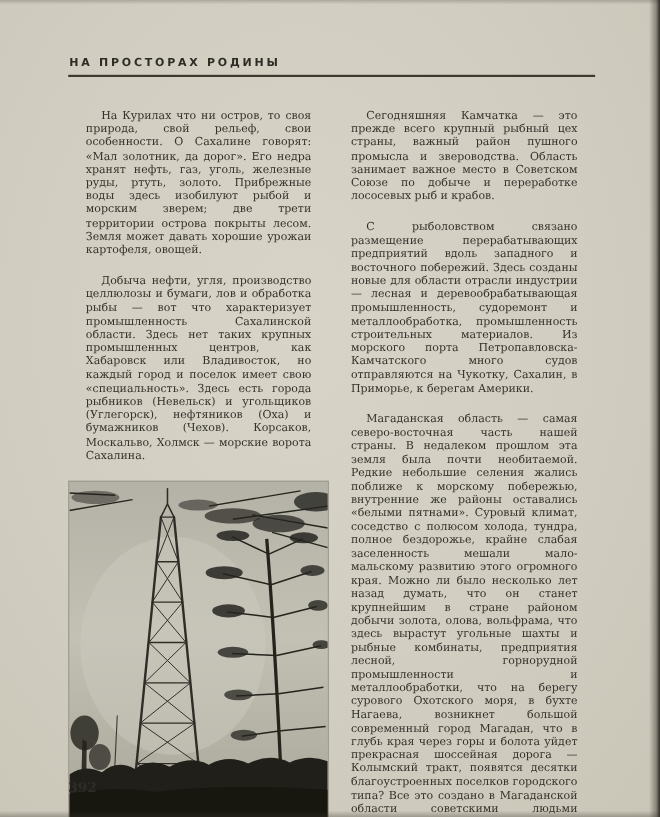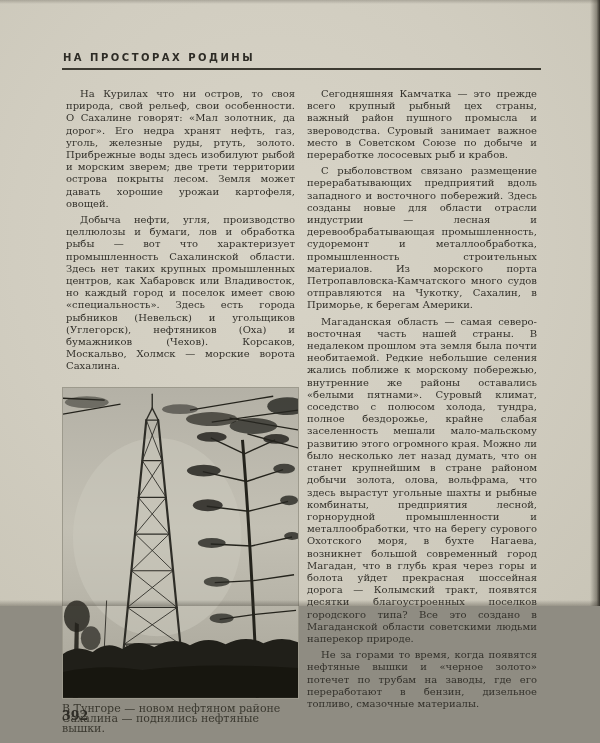--- a/index.html
+++ b/index.html
@@ -4,21 +4,21 @@
 <style>
   html, body {
     margin: 0; padding: 0;
     width: 600px; height: 743px;
     overflow: hidden;
     background: #8f8c82;
     font-family: "DejaVu Serif", serif;
   }
   .sheet {
     position: absolute; inset: 0;
-    width: 600px; height: 606px;
+    width: 600px; height: 743px;
     background: radial-gradient(ellipse at 45% 40%, #d8d4c7 0%, #d1cdc0 55%, #c9c5b7 100%);
     color: #34322c;
   }
   .running-head {
     position: absolute; left: 63px; top: 52px;
     font-family: "DejaVu Sans", sans-serif;
     font-weight: bold; font-size: 10px; letter-spacing: 2.5px;
     color: #2e2c26; white-space: nowrap;
   }
   .head-rule {
@@ -27,21 +27,21 @@
   }
   .col {
     position: absolute; top: 84px;
     font-size: 10px; line-height: 12.2px;
     text-align: justify;
     hyphens: auto; -webkit-hyphens: auto;
     color: #33312b;
   }
   .col-left  { left: 62px;  width: 237px; }
   .col-right { left: 303px; width: 238px; }
-  .par { margin: 4px; text-indent: 14px; }
+  .par { margin: 16px; text-indent: 14px; }
   figure.photo {
     margin: 14px 0 0 0; padding: 0;
     width: 237px; height: 312px;
     border: 1px solid #9d9a8d;
     box-sizing: border-box;
     overflow: hidden;
     background: #b6b3a8;
   }
   figure.photo svg { display: block; }
   .caption {
@@ -170,21 +170,21 @@
 
         <path d="M0,312 L0,268 Q14,258 30,266 Q44,254 60,263 Q74,252 92,261 Q110,250 128,259 Q146,249 164,258 Q184,248 202,257 Q220,249 237,256 L237,312 Z" fill="#201f19"></path>
         <path d="M0,312 L0,286 Q40,278 80,284 Q140,276 237,282 L237,312 Z" fill="#17160f"></path>
       </svg>
     </figure>
 
     <div class="caption">В Тунгоре — новом нефтяном районе Сахалина — поднялись нефтяные вышки.</div>
   </div>
 
   <div class="col col-right">
-    <p class="par">Сегодняшняя Камчатка — это прежде всего крупный рыбный цех страны, важный район пушного промысла и звероводства. Суровый занимает важное место в Советском Союзе по добыче и переработке лососевых рыб и крабов.</p>
+    <p class="par">Сегодняшняя Камчатка — это прежде всего крупный рыбный цех страны, важный район пушного промысла и звероводства. Область занимает важное место в Советском Союзе по добыче и переработке лососевых рыб и крабов.</p>
     <p class="par">С рыболовством связано размещение перерабатывающих предприятий вдоль западного и восточного побережий. Здесь созданы новые для области отрасли индустрии — лесная и деревообрабатывающая промышленность, судоремонт и металлообработка, промышленность строительных материалов. Из морского порта Петропавловска-Камчатского много судов отправляются на Чукотку, Сахалин, в Приморье, к берегам Америки.</p>
     <p class="par">Магаданская область — самая северо-восточная часть нашей страны. В недалеком прошлом эта земля была почти необитаемой. Редкие небольшие селения жались поближе к морскому побережью, внутренние же районы оставались «белыми пятнами». Суровый климат, соседство с полюсом холода, тундра, полное бездорожье, крайне слабая заселенность мешали мало-мальскому развитию этого огромного края. Можно ли было несколько лет назад думать, что он станет крупнейшим в стране районом добычи золота, олова, вольфрама, что здесь вырастут угольные шахты и рыбные комбинаты, предприятия лесной, горнорудной промышленности и металлообработки, что на берегу сурового Охотского моря, в бухте Нагаева, возникнет большой современный город Магадан, что в глубь края через горы и болота уйдет прекрасная шоссейная дорога — Колымский тракт, появятся десятки благоустроенных поселков городского типа? Все это создано в Магаданской области советскими людьми наперекор природе.</p>
     <p class="par">Не за горами то время, когда появятся нефтяные вышки и «черное золото» потечет по трубам на заводы, где его переработают в бензин, дизельное топливо, смазочные материалы.</p>
 
   </div>
 
   <div class="page-number">392</div>
 
   <div class="scan-edge-top"></div>
   <div class="scan-edge-right"></div>

